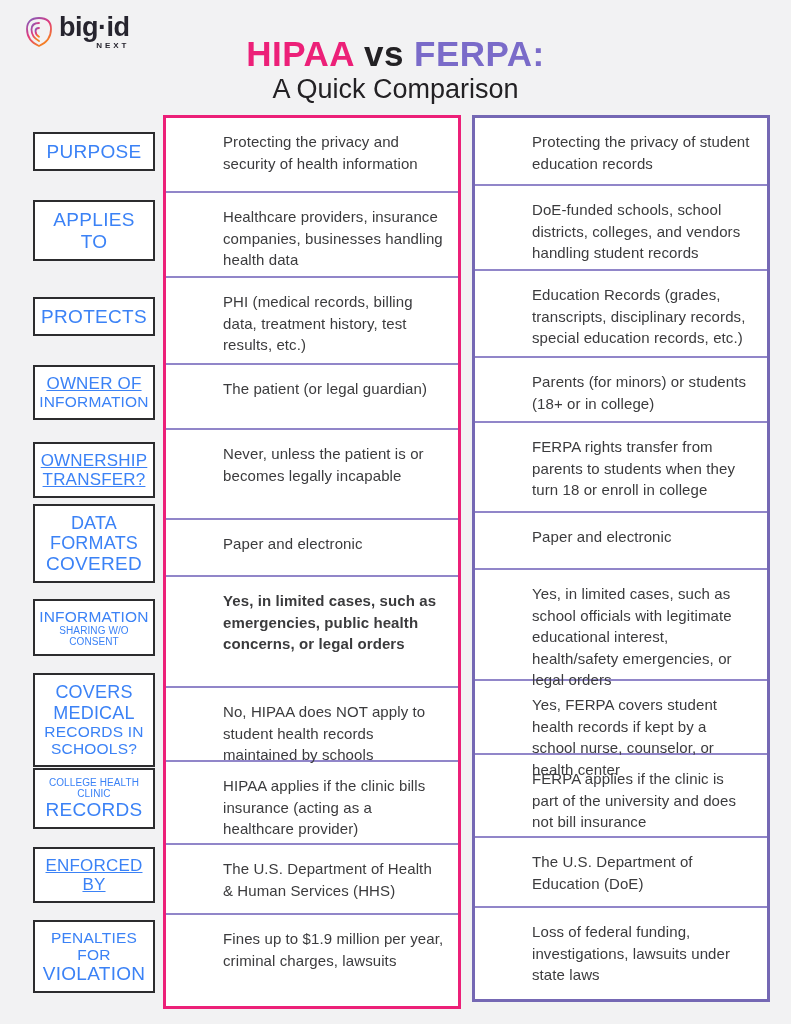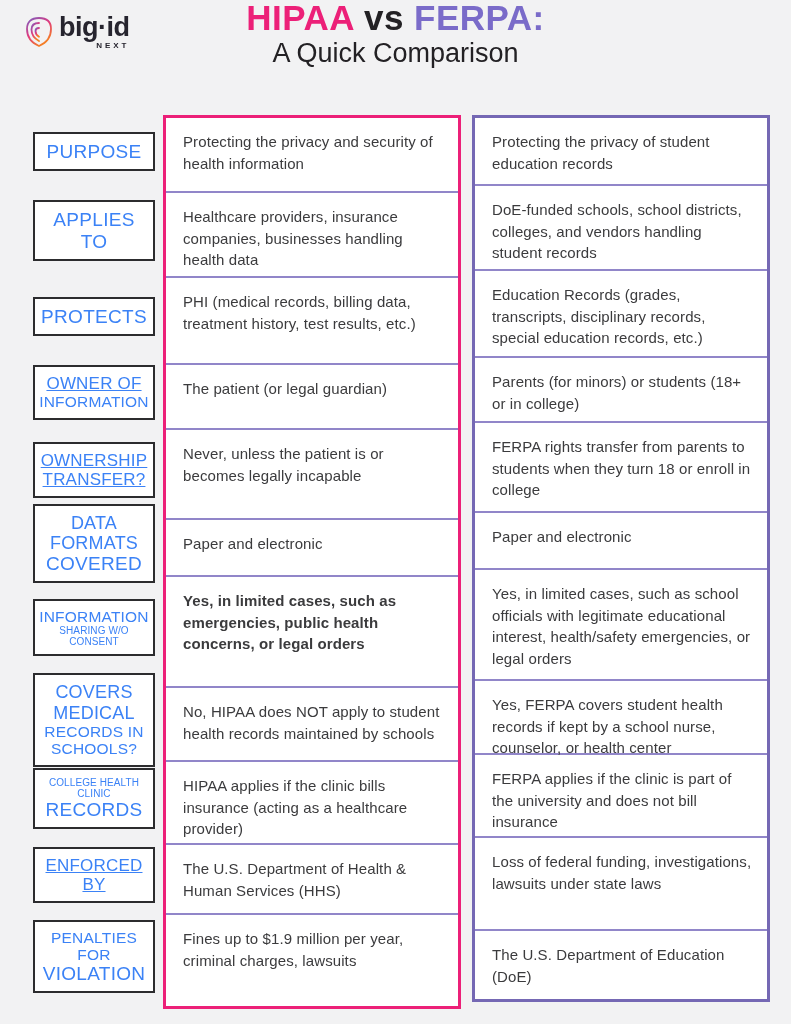--- a/index.html
+++ b/index.html
@@ -13,21 +13,21 @@
   }
   .page{width:791px;height:1024px;position:relative;}
 
   
   .logo{position:absolute;left:24px;top:14px;display:flex;align-items:flex-start;gap:5px;}
   .logo svg{display:block;margin-top:2px;}
   .logo-text{line-height:1;}
   .logo-main{font-size:27px;font-weight:bold;letter-spacing:-0.5px;color:#26242e;}
   .logo-sub{font-size:8px;font-weight:bold;letter-spacing:3px;color:#26242e;text-align:right;margin-top:1px;}
 
-  .title-block{text-align:center;}
+  .title-block{padding-top:36px;text-align:center;}
   .title-main{margin:0;font-size:35px;font-weight:bold;letter-spacing:0.5px;color:var(--ink,#232124);line-height:1.05;}
   .t-hipaa{color:var(--pink,#EC2078);}
   .t-ferpa{color:var(--ferpa-title,#7A6BC9);}
   .title-sub{margin:2px 0 0 0;font-size:27px;font-weight:normal;color:var(--ink,#232124);line-height:1.1;}
 
   
   .table{position:absolute;left:33px;top:115px;display:flex;align-items:flex-start;}
   .col-labels{width:122px;margin-right:8px;}
   .label-wrap{display:flex;align-items:center;justify-content:center;}
   .label-box{
@@ -42,21 +42,21 @@
   .ls-md2{font-size:17px;letter-spacing:0.2px;text-decoration:underline;}
   .ls-md{font-size:15.5px;letter-spacing:0.2px;}
   .ls-sm{font-size:18px;letter-spacing:0.2px;}
   .ls-xs{font-size:10px;letter-spacing:0.1px;}
 
   .col-box{width:292px;box-sizing:content-box;background:var(--cell-bg,#FFFFFF);}
   .col-box.hipaa{border:3px solid var(--pink,#EC2078);margin-right:11px;}
   .col-box.ferpa{border:3px solid var(--purple,#7568B4);}
   .cell{box-sizing:border-box;padding:13px 14px 0 17px;background:var(--cell-bg,#FFFFFF);}
   .cell + .cell{border-top:2px solid var(--divider,#9186C9);}
-  .cell-text{font-size:15px;line-height:21.5px;color:var(--body-text,#3B3B3D);letter-spacing:0.1px;}
+  .cell-text{font-size:15px;line-height:21.5px;color:var(--body-text,#3B3B3D);letter-spacing:0.1px;margin-left:40px;}
 </style>
 </head>
 <body>
 
 <div class="page">
 
   <div class="logo">
     <svg width="30" height="32" viewBox="0 0 30 32">
       <defs>
         <linearGradient id="fpGrad" x1="0" y1="0" x2="0.6" y2="1">
@@ -205,22 +205,22 @@
         </div>
         <div class="cell" style="height: 111px;">
           <div class="cell-text">Yes, in limited cases, such as school officials with legitimate educational interest, health/safety emergencies, or legal orders</div>
         </div>
         <div class="cell" style="height: 74px;">
           <div class="cell-text">Yes, FERPA covers student health records if kept by a school nurse, counselor, or health center</div>
         </div>
         <div class="cell" style="height: 83px;">
           <div class="cell-text">FERPA applies if the clinic is part of the university and does not bill insurance</div>
         </div>
+        <div class="cell" style="height: 70px;">
+          <div class="cell-text">The U.S. Department of Education (DoE)</div>
+        </div>
         <div class="cell" style="height: 93px;">
           <div class="cell-text">Loss of federal funding, investigations, lawsuits under state laws</div>
         </div>
-        <div class="cell" style="height: 70px;">
-          <div class="cell-text">The U.S. Department of Education (DoE)</div>
-        </div>
       </div>
   </div>
 
 </div>
 
 </body></html>

